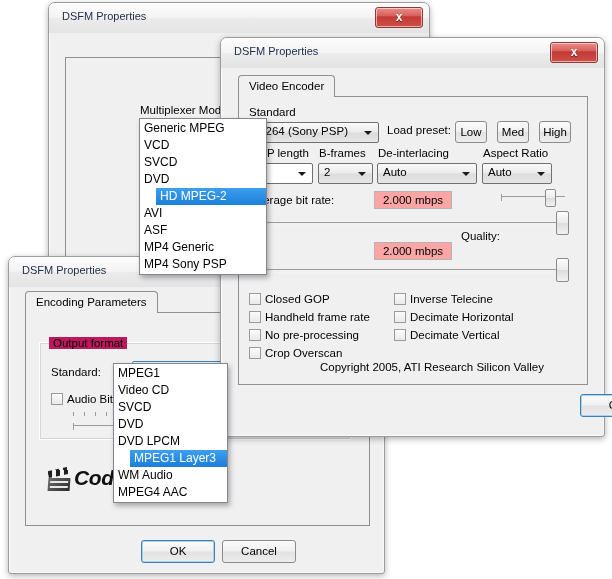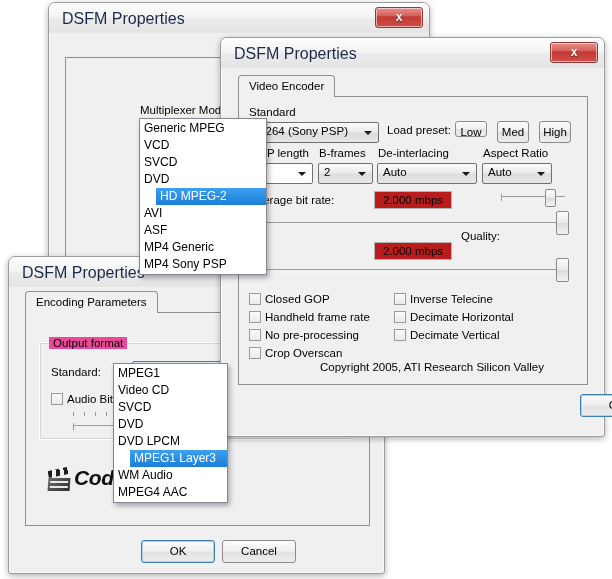--- a/index.html
+++ b/index.html
@@ -25,21 +25,21 @@
   }
   .titlebar{
     position:relative;
     height:30px;
     background:linear-gradient(to bottom,#fdfdfd 0%,#f3f3f3 48%,#ebebeb 52%,#e4e4e4 100%);
     border-radius:6px 6px 0 0;
   }
   .title-text{
     position:absolute;
     left:13px;top:7px;
-    font-size:16px;
+    font-size:11px;
     color:#1c2a4a;
     white-space:nowrap;
   }
   .closebtn{
     position:absolute;
     top:4px;right:6px;
     width:46px;height:19px;
     border:1px solid #8d3a38;
     border-radius:3px;
     background:linear-gradient(to bottom,#e98e8b 0%,#d85f5a 42%,#c23a34 46%,#cf4f49 100%);
@@ -126,21 +126,21 @@
   .dropdown .opt.sel{
     background:#2a8fe8;
     background:linear-gradient(to bottom,#3d9ff0 0%,#1c7fd8 100%);
     color:#ffffff;
     margin-left:16px;
   }
 
   .textbox{
     position:absolute;
     height:18px;
-    background:#b91c1c;
+    background:#fca5a5;
     border:1px solid #b4b4b4;
     box-sizing:border-box;
     font-size:11.5px;
     text-align:center;
     line-height:16px;
     color:#000;
   }
 
   .btn{
     position:absolute;
@@ -200,21 +200,21 @@
 
   .groupbox{
     position:absolute;
     border:1px solid #d6d6d6;
     box-shadow:0 0 0 1px #ffffff;
     box-sizing:border-box;
   }
   .groupbox > .gtitle{
     position:absolute;
     top:-7px;left:8px;
-    background:#ec4899;
+    background:#be185d;
     padding:0 4px;
     font-size:11.5px;
   }
 
   
   .logo{position:absolute;white-space:nowrap;}
   .logo .board{
     display:inline-block;vertical-align:-6px;
     width:24px;height:20px;position:relative;margin-right:2px;
   }
@@ -357,21 +357,21 @@
     <div class="tab">Video Encoder</div>
     <div class="tabbody">
 
       <div class="lbl" style="left:10px;top:9px;">Standard</div>
       <div class="combo" style="left:9px;top:25px;width:131px;">
         <div class="cv">H.264 (Sony PSP)</div>
         <div class="arrow"></div>
       </div>
 
       <div class="lbl" style="left:148px;top:27px;">Load preset:</div>
-      <div class="btn" style="left:216px;top:24px;width:32px;height:16px;line-height:20px;">Low</div>
+      <div class="btn" style="left:216px;top:24px;width:32px;height:22px;line-height:20px;">Low</div>
       <div class="btn" style="left:258px;top:24px;width:32px;height:22px;line-height:20px;">Med</div>
       <div class="btn" style="left:300px;top:24px;width:32px;height:22px;line-height:20px;">High</div>
 
       <div class="lbl" style="left:10px;top:50px;">GOP length</div>
       <div class="combo white" style="left:9px;top:66px;width:65px;">
         <div class="cv">0</div>
         <div class="arrow"></div>
       </div>
 
       <div class="lbl" style="left:80px;top:50px;">B-frames</div>

